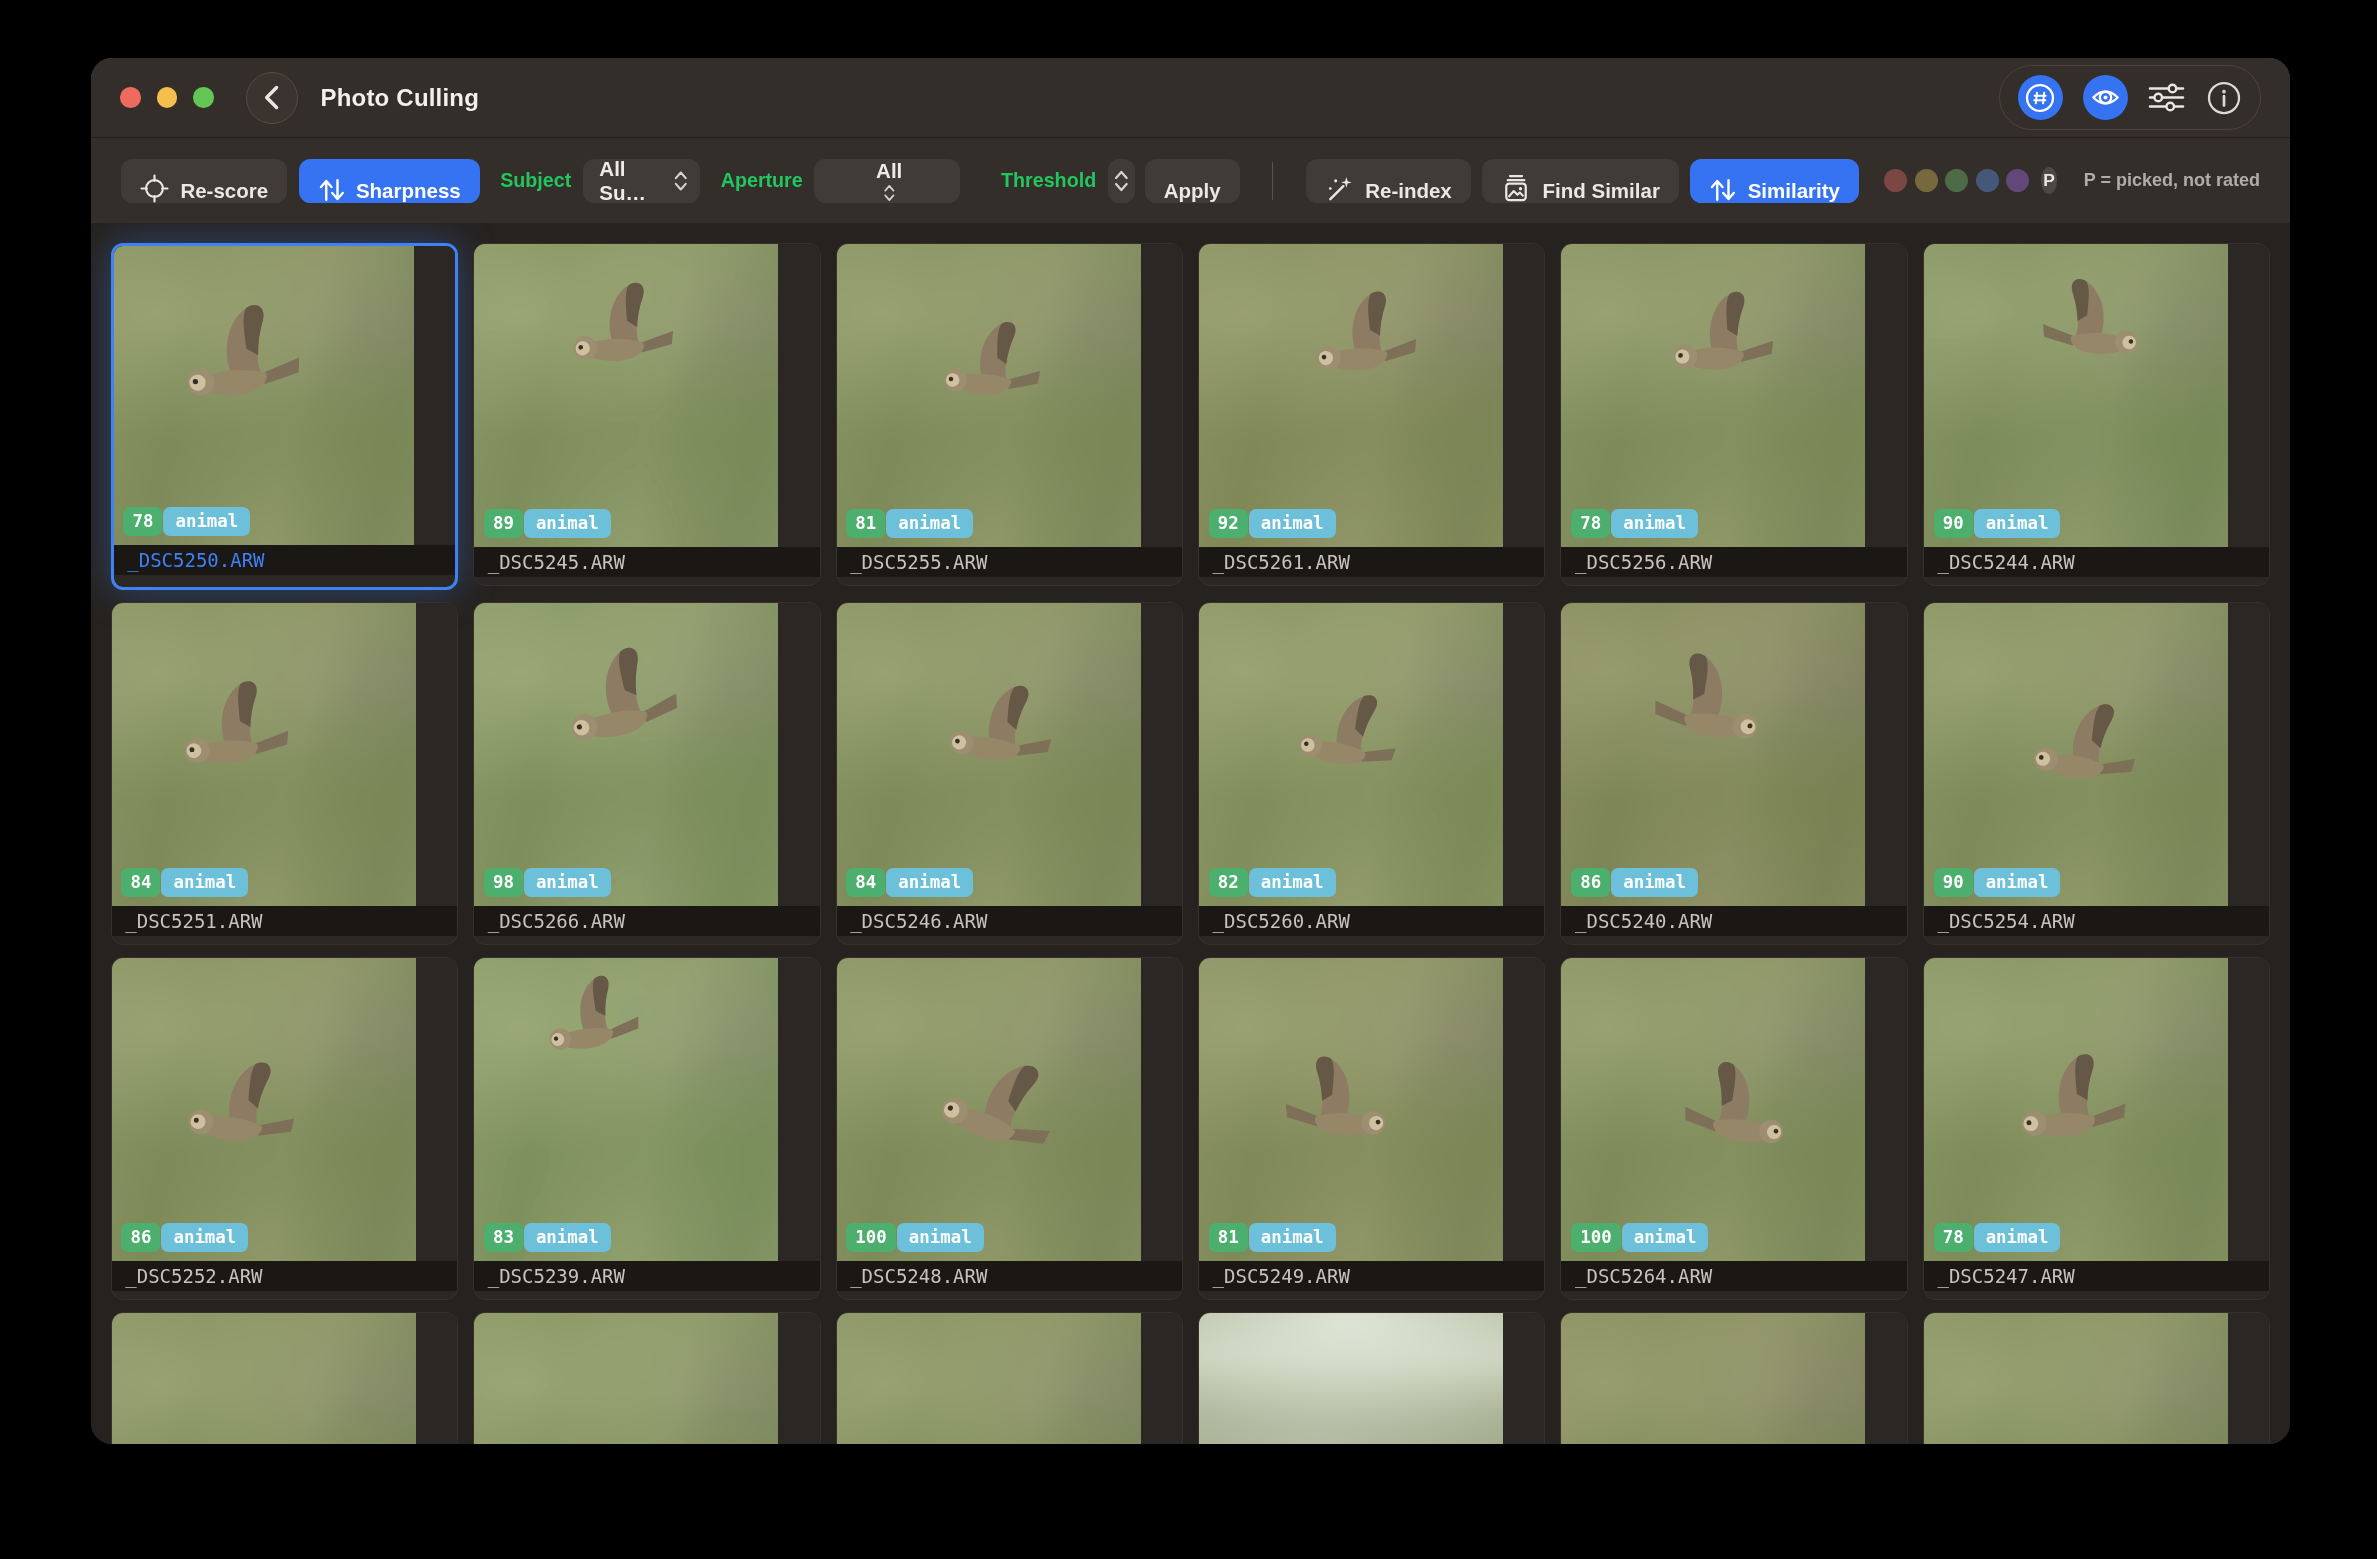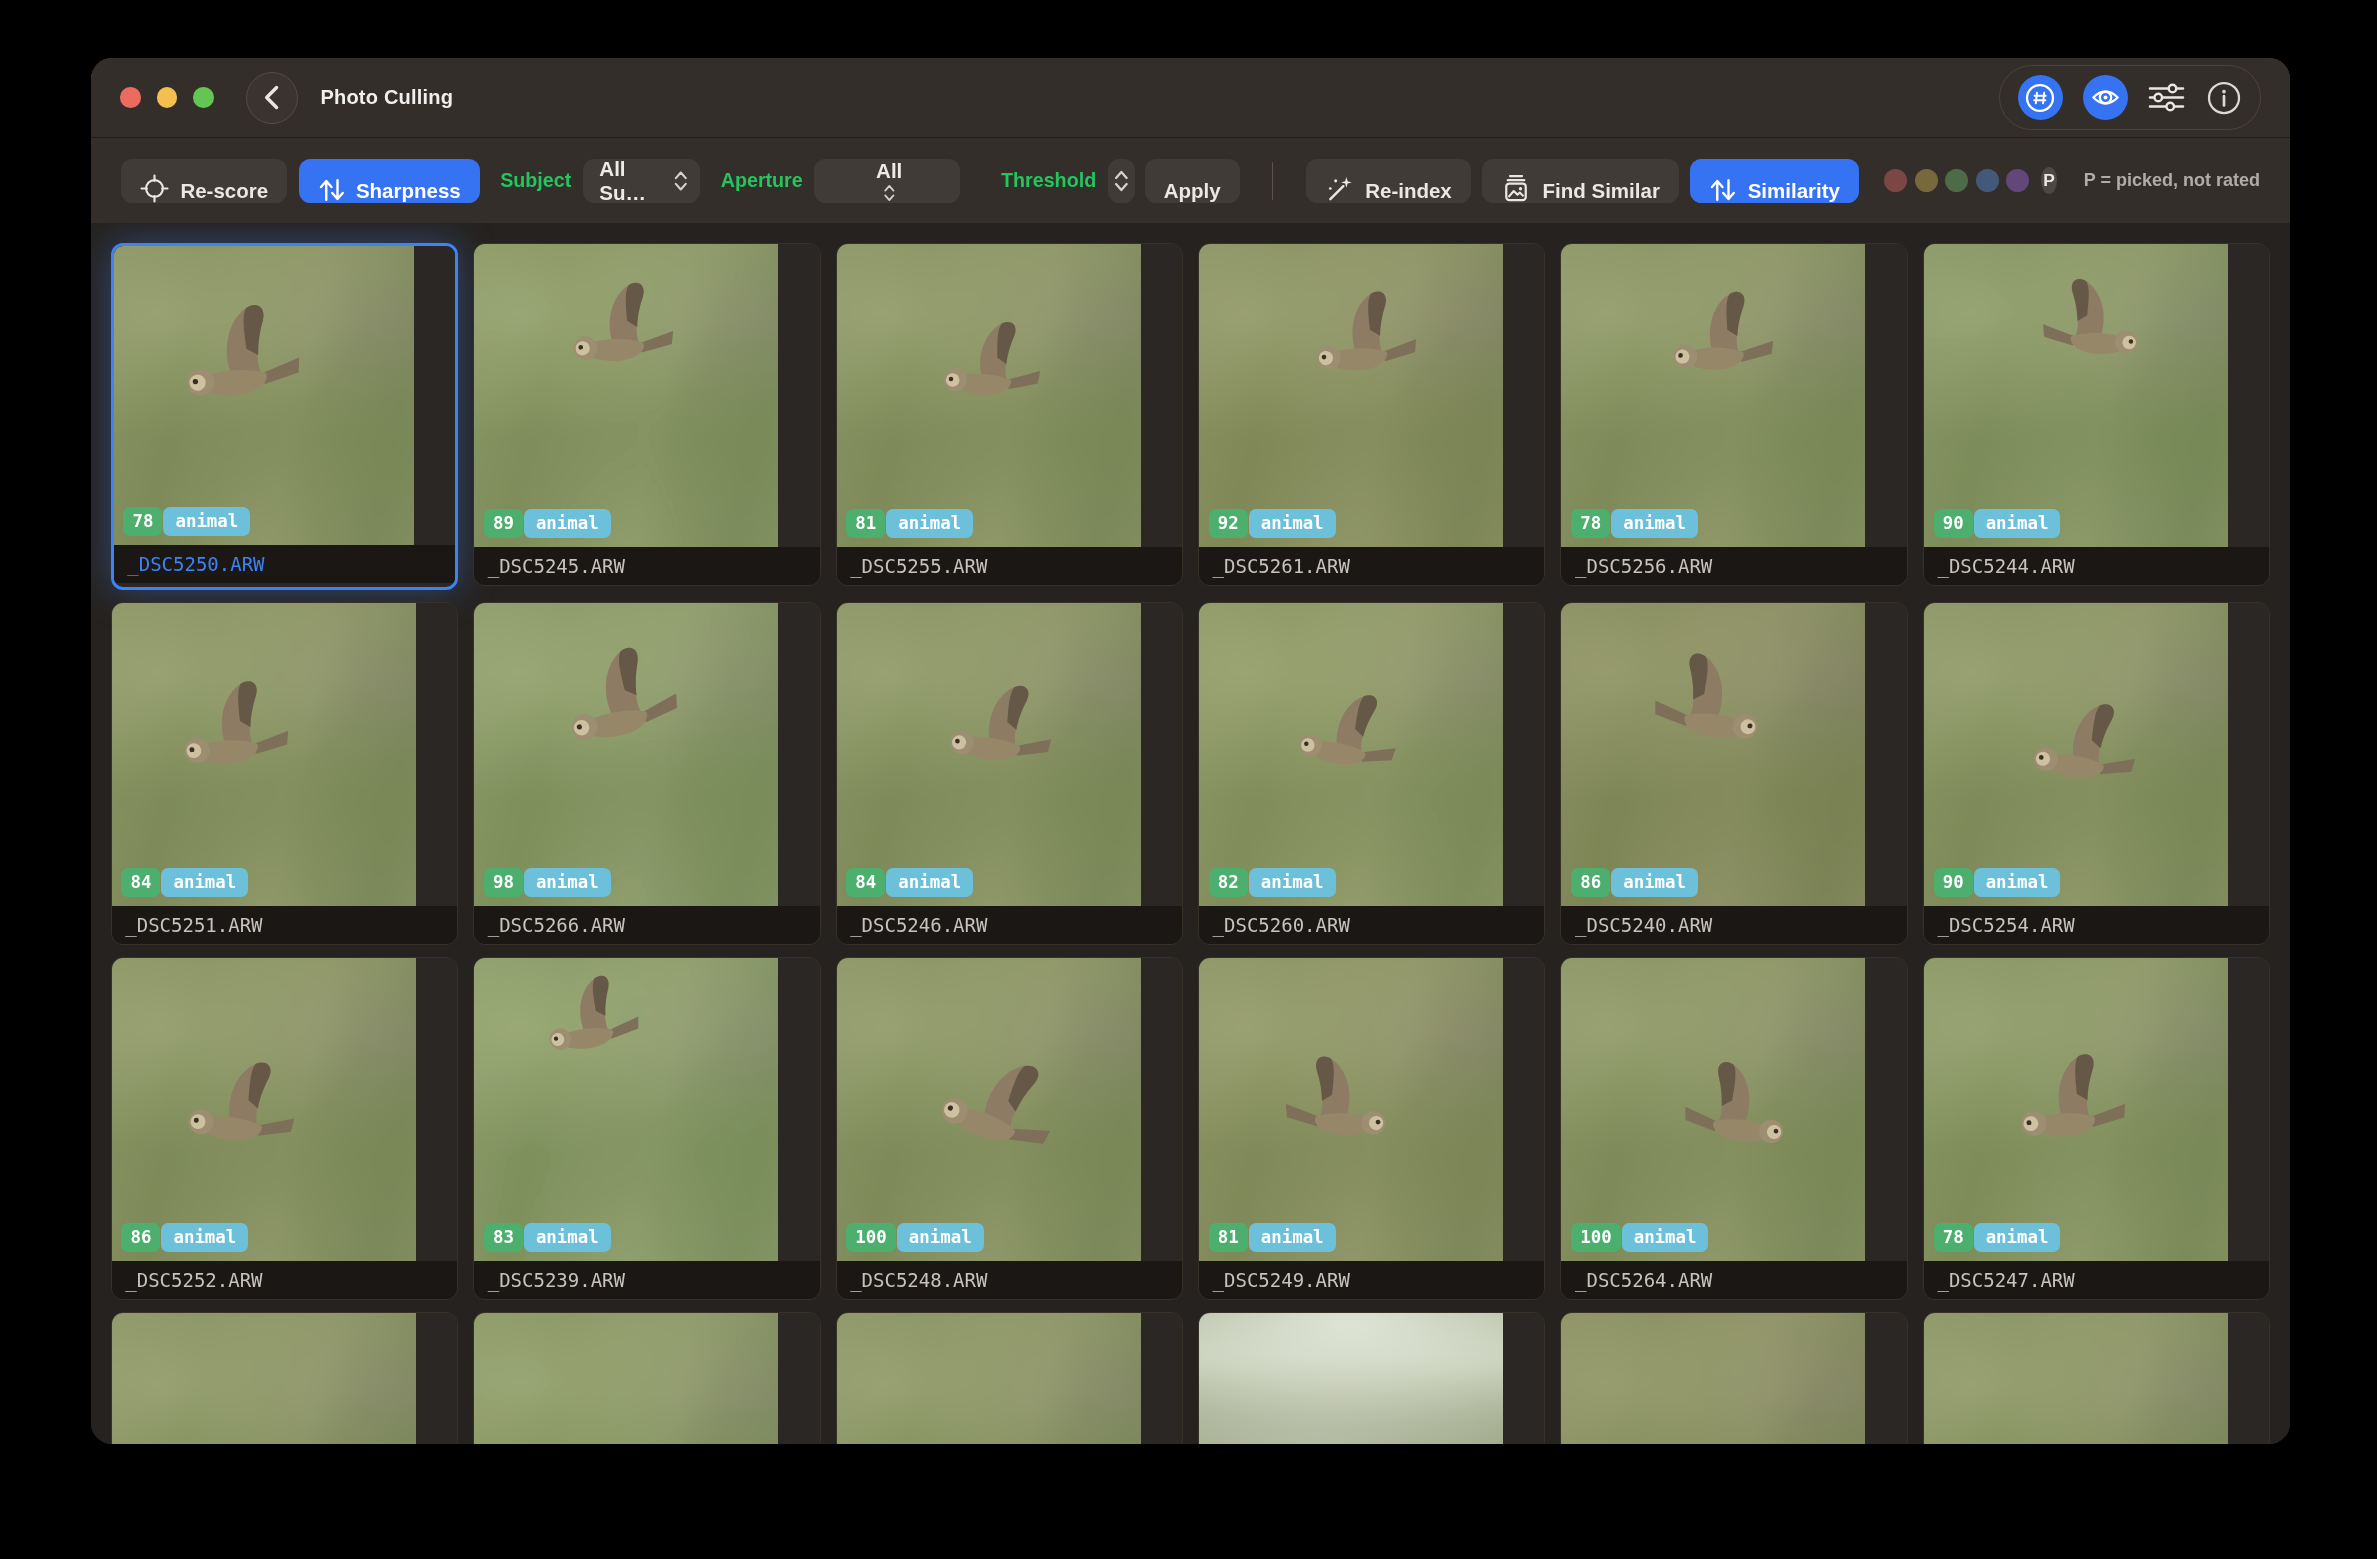--- a/index.html
+++ b/index.html
@@ -7,21 +7,21 @@
   .window{position:absolute;left:91px;top:58px;width:2199px;height:1386px;background:#26221f;
     border-radius:21px;overflow:hidden;
     box-shadow:inset 0 0 0 0.8px rgba(255,255,255,.09), inset 0 1.5px 0 rgba(255,255,255,.10);}
   
   .titlebar{height:79px;background:#332e2a;display:flex;align-items:center;padding:0 29px;
     border-bottom:1.5px solid #211d1a;}
   .traffic{display:flex;gap:16px;align-items:center;}
   .light{width:20.5px;height:20.5px;border-radius:50%;}
   .back-btn{width:50px;height:50px;border-radius:50%;background:#3a332e;border:1.5px solid #564c43;
     margin-left:32px;display:flex;align-items:center;justify-content:center;cursor:pointer;}
-  .app-title{font-size:20px;font-weight:bold;color:#f2f0ee;margin-left:23px;letter-spacing:0.2px;}
+  .app-title{font-size:24px;font-weight:bold;color:#f2f0ee;margin-left:23px;letter-spacing:0.2px;}
   .tb-right{margin-left:auto;display:flex;align-items:center;gap:19.7px;border:1.5px solid #4c443d;
     border-radius:45px;padding:9px 18px;}
   .round-blue{width:45px;height:45px;border-radius:50%;display:flex;align-items:center;justify-content:center;}
   
   .toolbar{height:85px;background:#332e2a;display:flex;align-items:center;padding:0 30px;gap:11.4px;}
   .btn{display:flex;align-items:flex-end;gap:11.4px;height:44px;padding:0 19px;background:#403b37;
     border-radius:11.4px;color:#eae7e4;font-size:20.5px;font-weight:600;cursor:pointer;white-space:nowrap;}
   .btn.blue{background:#3573f2;color:#fff;}
   .tb-label{color:#22c55e;font-size:19.7px;font-weight:600;margin-left:9px;white-space:nowrap;}
   .select{display:flex;align-items:center;justify-content:space-between;height:44px;background:#403b37;
@@ -56,21 +56,21 @@
   .grass.misty{background:
       radial-gradient(110% 42% at 50% 10%, rgba(236,241,230,.80), transparent 72%),
       radial-gradient(90% 30% at 40% 45%, rgba(210,216,200,.45), transparent 70%),
       linear-gradient(180deg,#9aa383 0%,#c2c9b2 20%,#a8b093 38%,#8f987b 58%,#99a188 78%,#8b947a 100%);}
   .bird{position:absolute;z-index:2;width:129px;height:108px;}
   .badges{position:absolute;left:9.8px;bottom:8.3px;display:flex;gap:1px;z-index:3;}
   .score{background:#4caf6e;color:#fff;font-family:"DejaVu Sans Mono",monospace;font-weight:bold;
     font-size:17.4px;line-height:1;padding:6px 9px;border-radius:6.8px;}
   .tag{background:#6cc0da;color:#fff;font-family:"DejaVu Sans Mono",monospace;font-weight:bold;
     font-size:17.4px;line-height:1;padding:6px 12px;border-radius:7px;}
-  .caption{height:38px;background:#1a1715;display:flex;align-items:center;padding:0 13.6px;
+  .caption{height:30px;background:#1a1715;display:flex;align-items:center;padding:0 13.6px;
     font-family:"DejaVu Sans Mono",monospace;font-size:19px;color:#c7c2bc;white-space:nowrap;overflow:hidden;}
   .card.selected .caption{color:#3f82f6;}
   svg{display:block;}
 </style>
 </head>
 <body>
 
 <svg width="0" height="0" style="position:absolute">
   <defs>
     <symbol id="owl" viewBox="0 0 120 100">

